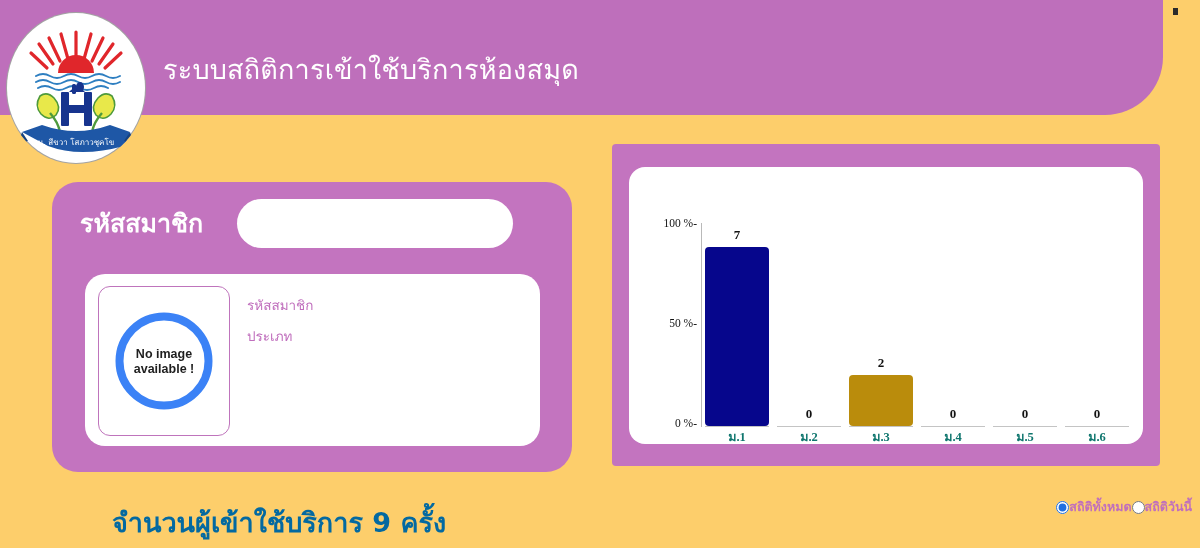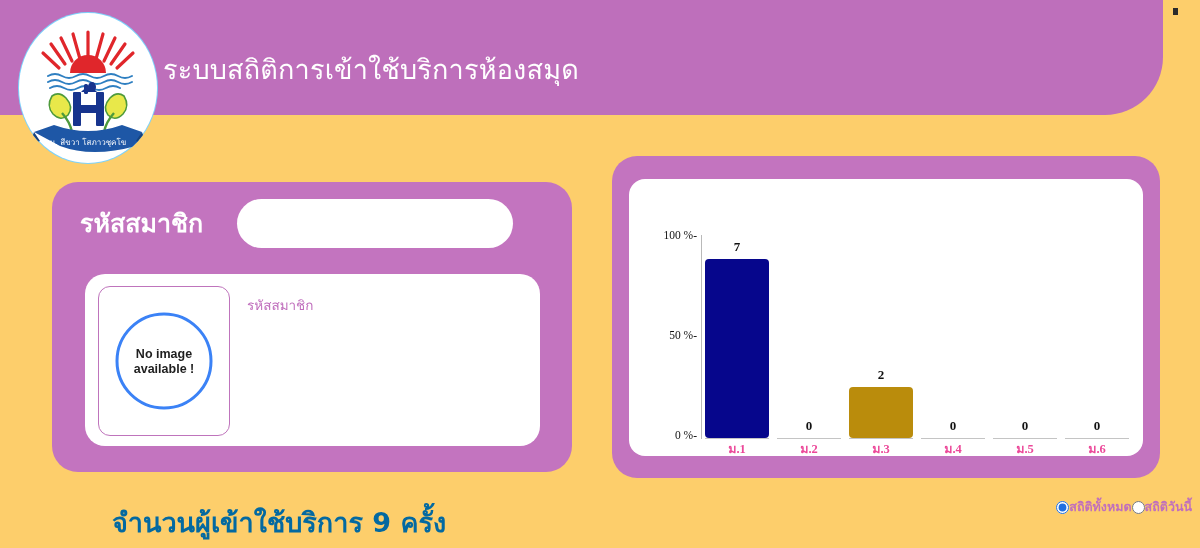--- a/index.html
+++ b/index.html
@@ -42,26 +42,26 @@
     right: 22px;
     top: 8px;
     width: 5px;
     height: 7px;
     background: #2b2b2b;
   }
 
   
   .logo-wrap {
     position: absolute;
-    left: 18px;
+    left: 6px;
     top: 12px;
     width: 140px;
     height: 152px;
     border-radius: 50%;
-    background: #7dd3fc;
+    background: #a3a3a3;
     overflow: hidden;
   }
   .logo-wrap svg { display: block; width: 100%; height: 100%; }
 
   
   .left-panel {
     position: absolute;
     left: 52px;
     top: 182px;
     width: 520px;
@@ -122,21 +122,21 @@
     border-radius: 12px;
   }
 
   .no-image-circle {
     position: absolute;
     left: 50%;
     top: 50%;
     transform: translate(-50%, -50%);
     width: 97px;
     height: 97px;
-    border: 3px solid #3b82f6;
+    border: 8px solid #3b82f6;
     border-radius: 50%;
     display: flex;
     align-items: center;
     justify-content: center;
     text-align: center;
   }
 
   .no-image-text {
     font-size: 12.5px;
     font-weight: bold;
@@ -170,25 +170,25 @@
     font-size: 27px;
     font-weight: bold;
     color: #0369a1;
     white-space: nowrap;
   }
 
   
   .chart-panel {
     position: absolute;
     left: 612px;
-    top: 156px;
+    top: 144px;
     width: 548px;
     height: 322px;
     background: #C374BF;
-    border-radius: 25px;
+    border-radius: 4px;
   }
 
   .chart-card {
     position: absolute;
     left: 17px;
     top: 23px;
     width: 514px;
     height: 277px;
     background: #FFFFFF;
     border-radius: 16px;
@@ -272,21 +272,21 @@
     white-space: nowrap;
   }
 
   .x-label {
     position: absolute;
     left: 50%;
     transform: translateX(-50%);
     bottom: -20px;
     font-size: 12.5px;
     font-weight: bold;
-    color: #ec4899;
+    color: #0f766e;
     font-family: "Liberation Serif", serif;
     white-space: nowrap;
   }
 
   
   .radio-row {
     position: absolute;
     right: 8px;
     top: 497px;
     display: flex;
@@ -398,20 +398,23 @@
           <span>No image</span><br>
           <span>available !</span>
         </div>
       </div>
     </div>
 
     <div class="field-list">
       <div class="field-row">
         <span>รหัสสมาชิก</span>
       </div>
+      <div class="field-row">
+        <span>ประเภท</span>
+      </div>
     </div>
 
   </div>
 </div>
 
 <div class="summary-text">จำนวนผู้เข้าใช้บริการ 9 ครั้ง</div>
 
 <div class="chart-panel">
   <div class="chart-card">
     <div class="chart-inner">

